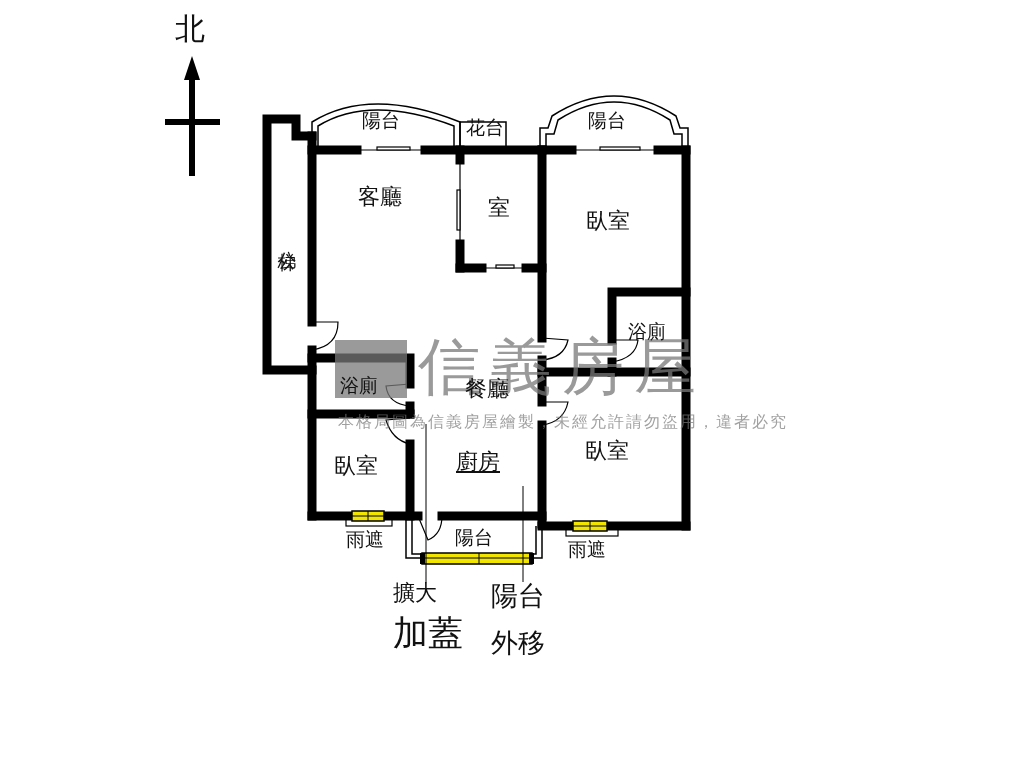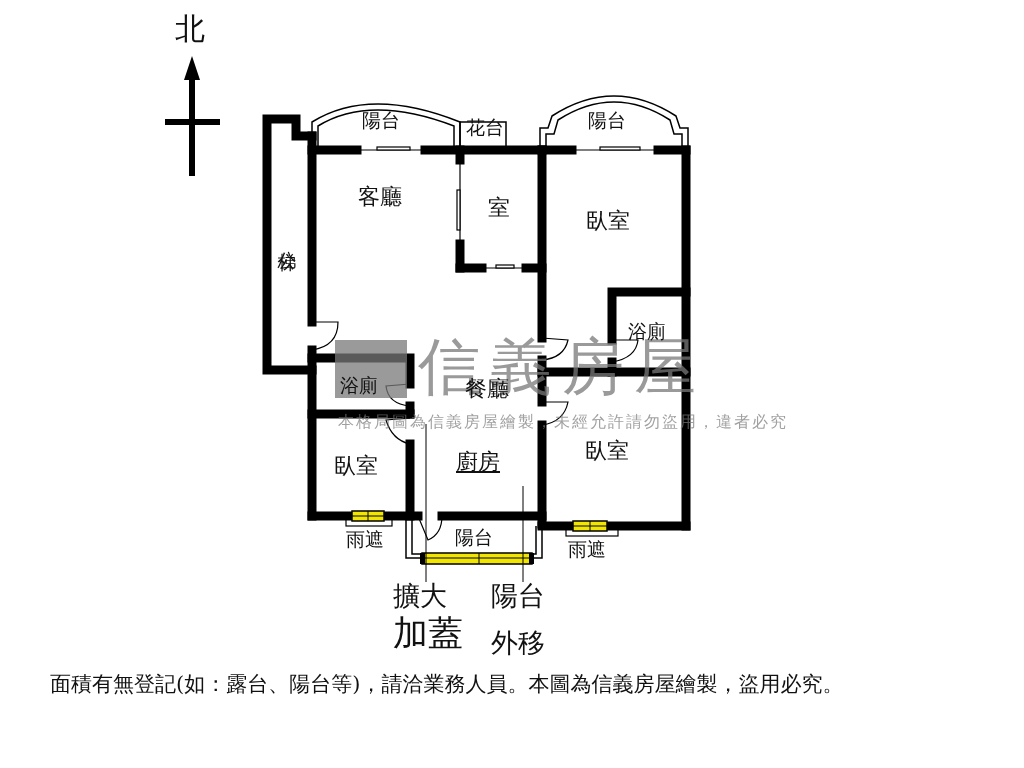--- a/index.html
+++ b/index.html
@@ -147,20 +147,19 @@
 <div class="lbl sm" style="left:628px;top:322px;">浴廁</div>
 <div class="lbl sm" style="left:340px;top:376px;">浴廁</div>
 <div class="lbl" style="left:465px;top:378px;">餐廳</div>
 <div class="lbl" style="left:334px;top:455px;">臥室</div>
 <div class="lbl" style="left:456px;top:451px;text-decoration:underline;">廚房</div>
 <div class="lbl" style="left:585px;top:440px;">臥室</div>
 <div class="lbl sm" style="left:346px;top:530px;">雨遮</div>
 <div class="lbl sm" style="left:455px;top:528px;">陽台</div>
 <div class="lbl sm" style="left:568px;top:540px;">雨遮</div>
 
-<div class="lbl" style="left:393px;top:582px;font-size:27px;">擴大</div>
+<div class="lbl" style="left:393px;top:582px;font-size:22px;">擴大</div>
 <div class="lbl" style="left:393px;top:616px;font-size:35px;">加蓋</div>
 <div class="lbl" style="left:491px;top:582px;font-size:27px;">陽台</div>
 <div class="lbl" style="left:491px;top:616px;font-size:27px;margin-top:13px;">外移</div>
 
 <div class="disclaimer">
-  <div>面積有無登記(如：露台、陽台等)，請洽業務人員。本圖為信義房屋繪製，盜用必究。</div>
 </div>
 
 </body></html>

